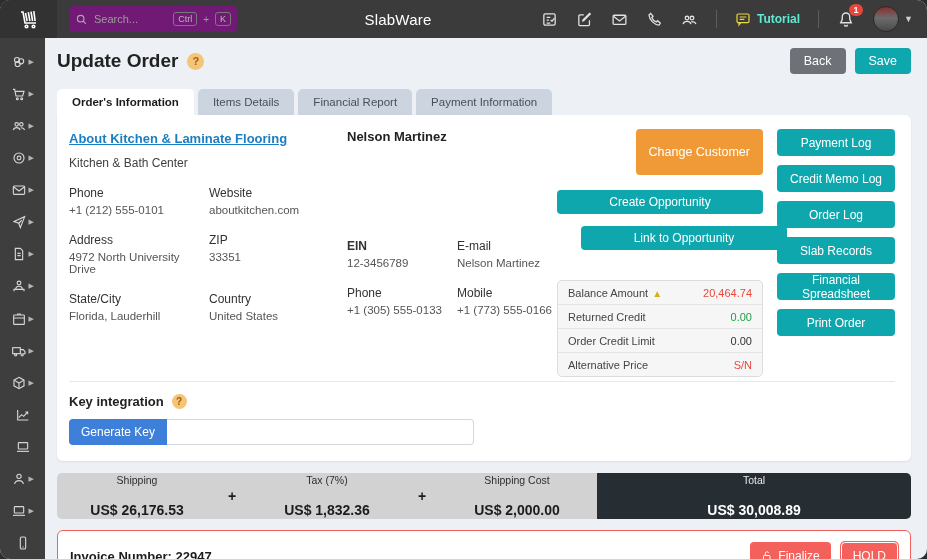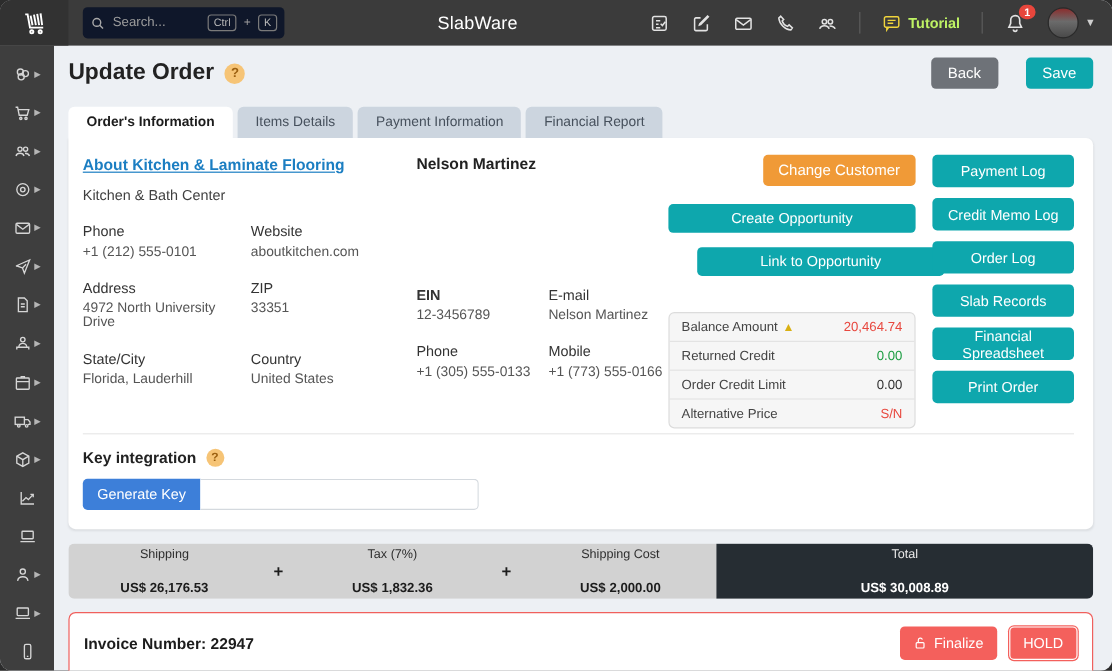--- a/index.html
+++ b/index.html
@@ -4,51 +4,51 @@
 <style>
   * { margin:0; padding:0; box-sizing:border-box; }
   html,body { width:927px; height:559px; overflow:hidden; }
   body { font-family:"Liberation Sans","DejaVu Sans",sans-serif; background:#2c2c2c; }
   .screen { width:927px; height:559px; border-radius:10px; overflow:hidden; background:#edf0f4; position:relative; }
 
   
   .topbar { height:38px; background:#3b3b3b; display:flex; align-items:center; position:relative; z-index:5; }
   .logo-box { width:57px; height:38px; background:#323232; display:flex; align-items:center; justify-content:center; flex:0 0 57px; }
   .logo-box svg { width:24px; height:24px; stroke:#fff; }
-  .searchbox { margin-left:12px; width:168px; height:26px; background:#0f172a; border-radius:4px; display:flex; align-items:center; padding:0 6px; gap:6px; }
+  .searchbox { margin-left:12px; width:168px; height:26px; background:#701a75; border-radius:4px; display:flex; align-items:center; padding:0 6px; gap:6px; }
   .searchbox svg { width:13px; height:13px; stroke:#a9a9a9; flex:0 0 13px; }
   .searchbox input { flex:1; min-width:0; background:transparent; border:none; outline:none; color:#cfcfcf; font-size:11px; }
   .searchbox input::placeholder { color:#9d9d9d; }
   .kbd { border:1px solid #7a7a7a; color:#b9b9b9; font-size:9px; border-radius:3px; padding:1px 4px; line-height:1.2; }
   .kbd-plus { color:#9d9d9d; font-size:10px; }
   .app-title { position:absolute; left:338px; width:120px; text-align:center; color:#fff; font-size:15px; letter-spacing:.2px; }
   .top-right { margin-left:auto; display:flex; align-items:center; gap:18px; padding-right:14px; }
   .top-icon svg { width:17px; height:17px; stroke:#e2e2e2; display:block; }
   .tb-divider { width:1px; height:18px; background:#5d5d5d; }
-  .tutorial { display:flex; align-items:center; gap:6px; color:#bef264; font-size:12px; font-weight:bold; }
+  .tutorial { display:flex; align-items:center; gap:6px; color:#5eead4; font-size:12px; font-weight:bold; }
   .tutorial svg { width:16px; height:16px; stroke:#f0d43c; }
   .bell-wrap { position:relative; }
   .bell-wrap svg { width:18px; height:18px; stroke:#e2e2e2; display:block; }
   .badge { position:absolute; top:-6px; right:-8px; background:#e8463c; color:#fff; font-size:9px; border-radius:8px; padding:1px 4.5px; font-weight:bold; }
   .avatar-wrap { display:flex; align-items:center; gap:5px; }
   .avatar { width:26px; height:26px; border-radius:50%; background:linear-gradient(180deg,#8c2d2d 0%,#6b6b6b 45%,#4a4a4a 100%); border:1px solid #2a2a2a; }
   .caret { color:#cfcfcf; font-size:9px; }
 
   
   .sidebar { position:absolute; left:0; top:38px; bottom:0; width:45px; background:#3e3e3e; display:flex; flex-direction:column; align-items:center; padding-top:8px; }
   .side-item { height:32.5px; display:flex; align-items:center; justify-content:center; gap:2px; width:100%; }
   .side-item svg { width:16px; height:16px; stroke:#d6d6d6; }
   .side-chev { color:#b5b5b5; font-size:7px; width:6px; }
 
   
   .main { margin-left:45px; padding:10px 16px 0 12px; }
   .page-head { display:flex; align-items:center; }
   .page-title { font-size:19px; font-weight:bold; color:#222; }
   .help-badge { width:17px; height:17px; border-radius:50%; background:#f6c476; color:#9c6010; font-size:11px; font-weight:bold; display:inline-flex; align-items:center; justify-content:center; margin-left:9px; }
-  .head-btns { margin-left:auto; display:flex; gap:23px; }
+  .head-btns { margin-left:auto; display:flex; gap:9px; }
   .btn { border:none; border-radius:4px; font-family:inherit; cursor:pointer; }
   .btn-back { background:#6e7278; color:#fff; font-size:12.5px; padding:6px 14px; }
   .btn-save { background:#0ea7ad; color:#fff; font-size:12.5px; padding:6px 14px; }
 
   .tabs { display:flex; gap:4px; margin-top:15px; }
   .tab { font-size:11.5px; padding:7px 15px; border-radius:5px 5px 0 0; background:#ccd5df; color:#46505c; cursor:pointer; }
   .tab.active { background:#fff; color:#1c1c1c; font-weight:bold; }
 
   .card { background:#fff; border-radius:0 6px 6px 6px; box-shadow:0 1px 2px rgba(0,0,0,.08); padding:14px 16px 16px 12px; }
   .card-row { display:flex; gap:0; min-height:222px; }
@@ -58,21 +58,21 @@
   .col4 { flex:1; padding-left:14px; }
 
   .company-link { color:#1b7ec2; font-size:13px; font-weight:bold; }
   .company-type { font-size:12px; color:#3f3f3f; margin-top:9px; }
   .pair-grid { display:grid; grid-template-columns:140px 1fr; row-gap:17px; margin-top:16px; }
   .f-label { font-size:12px; color:#333; }
   .f-value { font-size:11.5px; color:#555; margin-top:4px; }
   .contact-name { font-size:13px; font-weight:bold; color:#222; }
   .contact-grid { display:grid; grid-template-columns:110px 1fr; row-gap:17px; margin-top:95px; }
 
-  .btn-orange { background:#f09a37; color:#fff; font-size:12.5px; padding:6px 13px; }
+  .btn-orange { background:#f09a37; color:#fff; font-size:12.5px; padding:16px 13px; }
   .btn-teal-wide { background:#0ea7ad; color:#fff; font-size:12px; padding:5px 10px; width:100%; }
   .col3-top { text-align:right; }
   .opp1 { margin-top:15px; }
   .opp2 { margin-top:12px;margin-left:24px; }
 
   .balance-box { margin-top:30px; background:#f6f6f6; border:1px solid #dcdcdc; border-radius:5px; }
   .bal-row { display:flex; justify-content:space-between; align-items:center; padding:5.5px 10px; border-bottom:1px solid #e3e3e3; }
   .bal-row:last-child { border-bottom:none; }
   .bal-label { font-size:11px; color:#444; }
   .bal-value { font-size:11px; font-weight:500; }
@@ -80,30 +80,30 @@
   .v-green { color:#1e9e44; }
   .v-dark { color:#333; }
   .warn { color:#d9b013; font-size:10px; margin-left:4px; }
 
   .btn-side { background:#0ea7ad; color:#fff; font-size:12px; width:100%; height:27px; margin-bottom:9px; }
 
   .divider { border:none; border-top:1px solid #e8e8e8; margin:4px 0 12px 0; }
   .ki-head { display:flex; align-items:center; }
   .ki-title { font-size:13px; font-weight:bold; color:#222; }
   .help-badge.sm { width:15px; height:15px; font-size:10px; margin-left:8px; }
-  .ki-group { display:flex; margin-top:10px; width:330px; }
+  .ki-group { display:flex; margin-top:10px; width:405px; }
   .btn-blue { background:#3d7fd9; color:#fff; font-size:12px; padding:6px 12px; border-radius:4px 0 0 4px; flex:0 0 auto; }
   .ki-input { flex:1; border:1px solid #d4d9de; border-left:none; border-radius:0 4px 4px 0; font-size:12px; padding:0 8px; outline:none; color:#333; }
 
   
   .summary { display:flex; margin-top:12px; height:46px; border-radius:5px; overflow:hidden; }
   .sum-left { flex:1; background:#d2d2d2; display:flex; align-items:center; }
   .sum-item { flex:1; text-align:center; }
   .sum-label { font-size:10.5px; color:#2e2e2e; }
-  .sum-value { font-size:11px; font-weight:bold; color:#1c1c1c; margin-top:16px; }
+  .sum-value { font-size:14px; font-weight:bold; color:#1c1c1c; margin-top:16px; }
   .sum-plus { flex:0 0 30px; text-align:center; font-size:14px; font-weight:bold; color:#1c1c1c; }
   .sum-total { flex:0 0 314px; background:#262d33; color:#fff; display:flex; flex-direction:column; align-items:center; justify-content:center; }
   .sum-total .sum-label { color:#e8e8e8; }
   .sum-total .sum-value { color:#fff; }
 
   
   .invoice-card { margin-top:11px; background:#fff; border:1px solid #f0605d; border-radius:6px; height:92px; overflow:hidden; }
   .inv-head { display:flex; align-items:center; padding:11px 12px 10px 12px; }
   .inv-number { font-size:13px; font-weight:bold; color:#1c1c1c; }
   .inv-btns { margin-left:auto; display:flex; gap:10px; }
@@ -318,22 +318,22 @@
       <span class="help-badge">?</span>
       <span class="head-btns">
         <button class="btn btn-back">Back</button>
         <button class="btn btn-save">Save</button>
       </span>
     </div>
 
     <div class="tabs">
       <div class="tab active">Order's Information</div>
       <div class="tab">Items Details</div>
+      <div class="tab">Financial Report</div>
       <div class="tab">Payment Information</div>
-      <div class="tab">Financial Report</div>
     </div>
 
     <section class="card">
       <div class="card-row">
 
         <div class="col1">
           <a class="company-link" href="#">About Kitchen &amp; Laminate Flooring</a>
           <div class="company-type">Kitchen &amp; Bath Center</div>
           <div class="pair-grid">
             <div>

